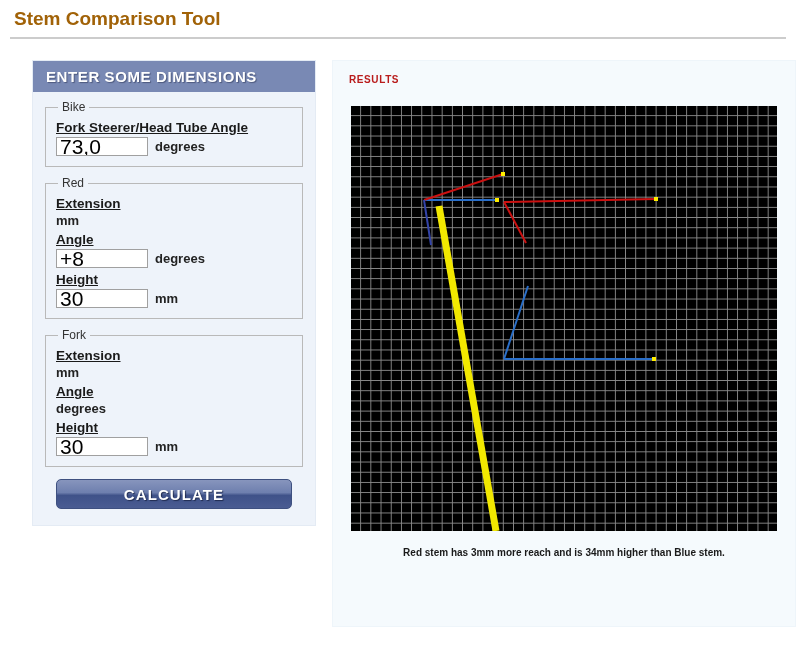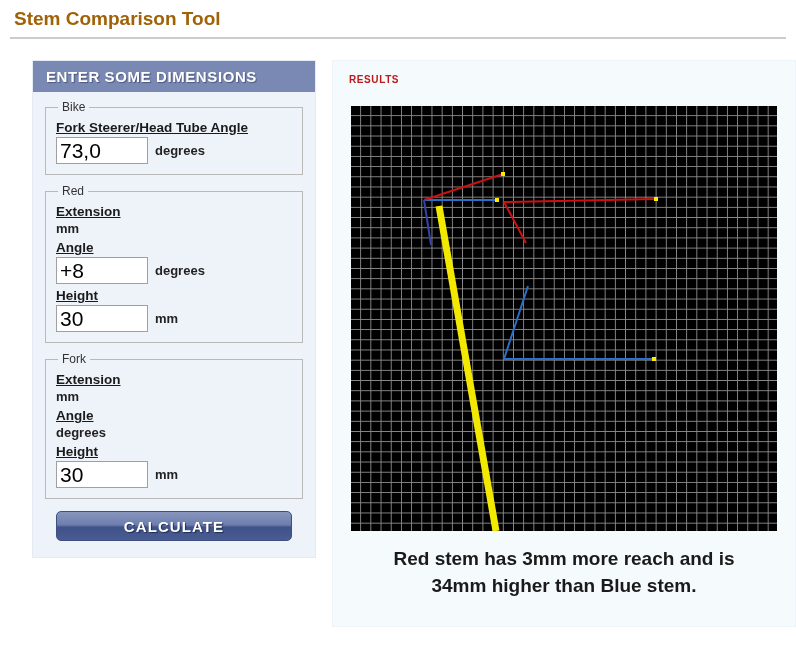--- a/index.html
+++ b/index.html
@@ -70,21 +70,21 @@
     margin: 4px 0 2px 0;
     text-decoration: underline;
   }
   .field-row {
     display: flex;
     align-items: center;
     gap: 7px;
   }
   .text-input {
     width: 92px;
-    height: 27px;
+    height: 19px;
     box-sizing: border-box;
     border: 1px solid #a0a0a0;
     background: #ffffff;
     font-family: "Liberation Sans", sans-serif;
     font-size: 21px;
     color: #000000;
     padding: 0 3px;
     line-height: 25px;
     border-radius: 0;
   }
@@ -137,21 +137,21 @@
     background-position: -1px -1px;
     overflow: hidden;
   }
   #canvas-svg {
     position: absolute;
     left: 0;
     top: 0;
   }
   #result-text {
     text-align: center;
-    font-size: 19px;
+    font-size: 10px;
     font-weight: bold;
     color: #1a1a1a;
     line-height: 1.42;
     padding: 15px 34px 0 34px;
   }
 </style>
 </head>
 <body>
 
 <div id="page-title">Stem Comparison Tool</div>

